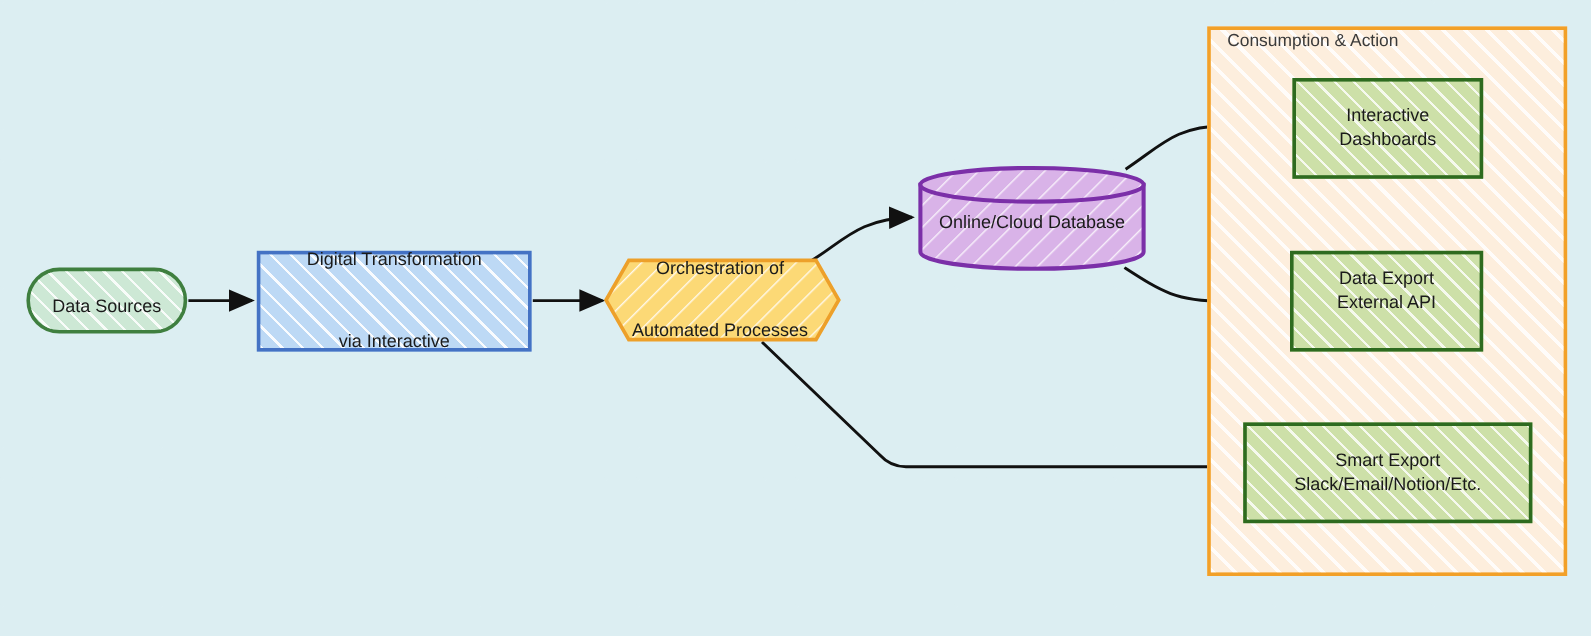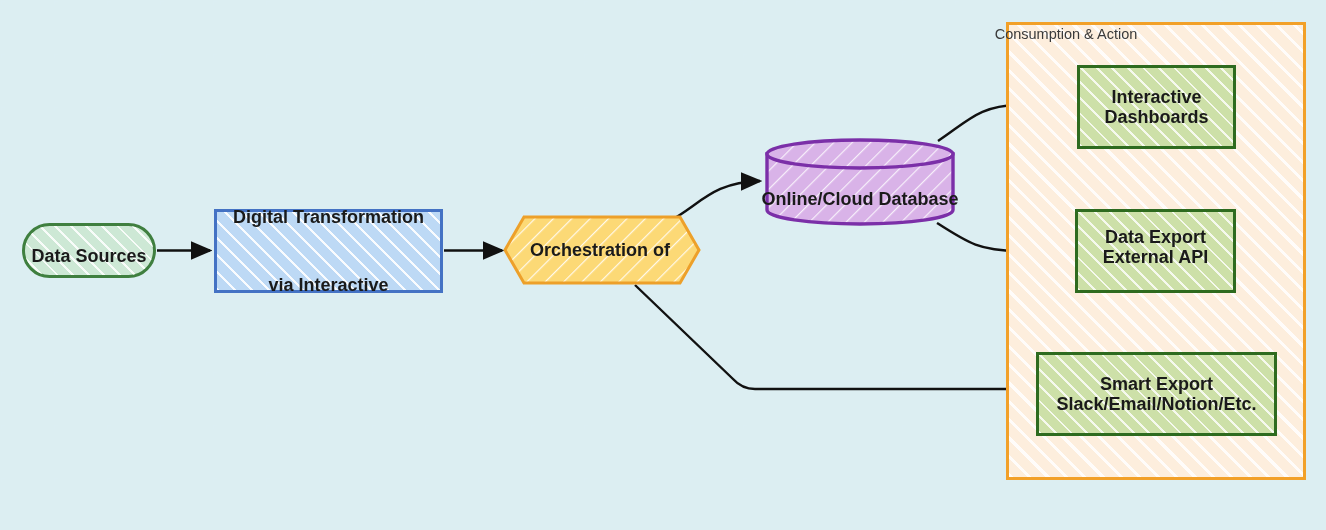--- a/index.html
+++ b/index.html
@@ -37,25 +37,24 @@
   }
 
   .shape-text {
     position: absolute;
     display: flex;
     flex-direction: column;
     align-items: center;
     justify-content: center;
     text-align: center;
     color: #1a1a1a;
-    font-size: 18px;
+    font-size: 15px;
     line-height: 20px;
     white-space: pre;
     pointer-events: none;
-    font-weight: bold;
   }
 
   .node { position: absolute; }
 
   
   #node-data-sources {
     left: 22px; top: 223px;
     width: 134px; height: 55px;
     background: #cde8d5;
     border: 3px solid #3f7f3f;
@@ -96,21 +95,21 @@
     width: 300px; height: 458px;
     background: #fdeedd;
     border: 3px solid #f2a028;
     box-sizing: border-box;
     overflow: hidden;
   }
   #container-consumption .hatch { background-image:
       repeating-linear-gradient(45deg, rgba(255,255,255,0.85) 0 3px, rgba(255,255,255,0) 3px 13px); }
   #container-title {
     position: absolute;
-    left: 948px; top: 26px;
+    left: 976px; top: 26px;
     width: 236px;
     text-align: center;
     font-size: 14.5px;
     color: #3a3a3a;
   }
 
   .greenbox {
     position: absolute;
     background: #cde0a8;
     border: 3px solid #2e6b1f;
@@ -202,52 +201,53 @@
         <pattern id="hatchYellow" width="13" height="13" patternUnits="userSpaceOnUse" patternTransform="rotate(45)">
           <rect width="13" height="13" fill="#fcd976"></rect>
           <line x1="0" y1="0" x2="0" y2="13" stroke="#ffffff" stroke-width="2.4" opacity="0.85"></line>
         </pattern>
       </defs>
       <polygon points="22,3 178,3 197,36 178,69 22,69 3,36" fill="url(#hatchYellow)" stroke="#eda02a" stroke-width="3"></polygon>
     </svg>
   </div>
   <div class="shape-text" style="left:500px; top:214px; width:200px; height:72px;gap:32px;">
     <span>Orchestration of</span>
+    <span>Automated Processes</span>
   </div>
 
   <div class="node" id="node-database">
     <svg width="192" height="88" xmlns="http://www.w3.org/2000/svg">
       <defs>
         <pattern id="hatchPurple" width="13" height="13" patternUnits="userSpaceOnUse" patternTransform="rotate(45)">
           <rect width="13" height="13" fill="#d9b3e8"></rect>
           <line x1="0" y1="0" x2="0" y2="13" stroke="#ffffff" stroke-width="2.4" opacity="0.8"></line>
         </pattern>
       </defs>
 
       <path d="M 3 16 L 3 72 A 93 14 0 0 0 189 72 L 189 16 Z" fill="url(#hatchPurple)" stroke="#7b2fa8" stroke-width="3.4"></path>
 
       <ellipse cx="96" cy="16" rx="93" ry="14" fill="url(#hatchPurple)" stroke="#7b2fa8" stroke-width="3.4"></ellipse>
     </svg>
   </div>
-  <div class="shape-text" style="left:764px; top:159px; width:192px; height:80px;">
+  <div class="shape-text" style="left:764px; top:146px; width:192px; height:80px;">
     <span>Online/Cloud Database</span>
   </div>
 
   <div class="greenbox" id="node-dashboards">
     <div class="hatch"></div>
   </div>
   <div class="shape-text" style="left:1077px; top:65px; width:159px; height:84px;">
     <span>Interactive</span>
     <span>Dashboards</span>
   </div>
 
   <div class="greenbox" id="node-dataexport">
     <div class="hatch"></div>
   </div>
-  <div class="shape-text" style="left:1075px; top:217px; width:161px; height:60px;">
+  <div class="shape-text" style="left:1075px; top:203px; width:161px; height:60px;justify-content:flex-end;">
     <span>Data Export</span>
     <span>External API</span>
   </div>
 
   <div class="greenbox" id="node-alerts">
     <div class="hatch"></div>
   </div>
   <div class="shape-text" style="left:1036px; top:352px; width:241px; height:84px;">
     <span>Smart Export</span>
     <span>Slack/Email/Notion/Etc.</span>

